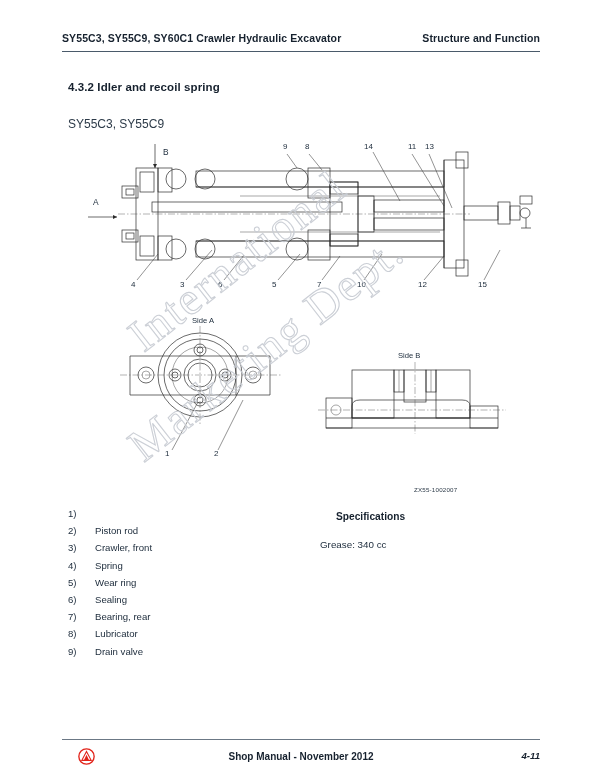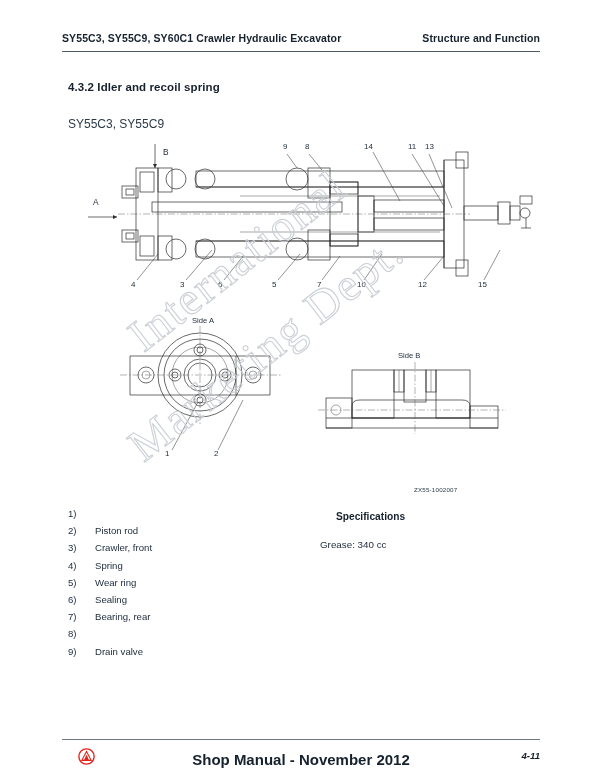--- a/index.html
+++ b/index.html
@@ -184,21 +184,21 @@
     letter-spacing: 0.6px;
     color: #231f20;
     font-family: "DejaVu Sans", sans-serif;
   }
   .footer-center {
     position: absolute;
     left: 0;
     top: 3px;
     width: 478px;
     text-align: center;
-    font-size: 15px;
+    font-size: 10px;
     font-weight: bold;
     color: #16212e;
   }
   .footer-page {
     position: absolute;
     right: 0;
     top: 2px;
     font-size: 9.6px;
     font-weight: bold;
     color: #16212e;
@@ -459,20 +459,21 @@
   <div class="part-row">
     <span class="part-num">6)</span>
     <span class="part-label">Sealing</span>
   </div>
   <div class="part-row">
     <span class="part-num">7)</span>
     <span class="part-label">Bearing, rear</span>
   </div>
   <div class="part-row">
     <span class="part-num">8)</span>
+    <span class="part-label">Lubricator</span>
   </div>
   <div class="part-row">
     <span class="part-num">9)</span>
     <span class="part-label">Drain valve</span>
   </div>
 </div>
 
 <div class="spec-title">Specifications</div>
 <div class="spec-value">Grease: 340 cc</div>
 

